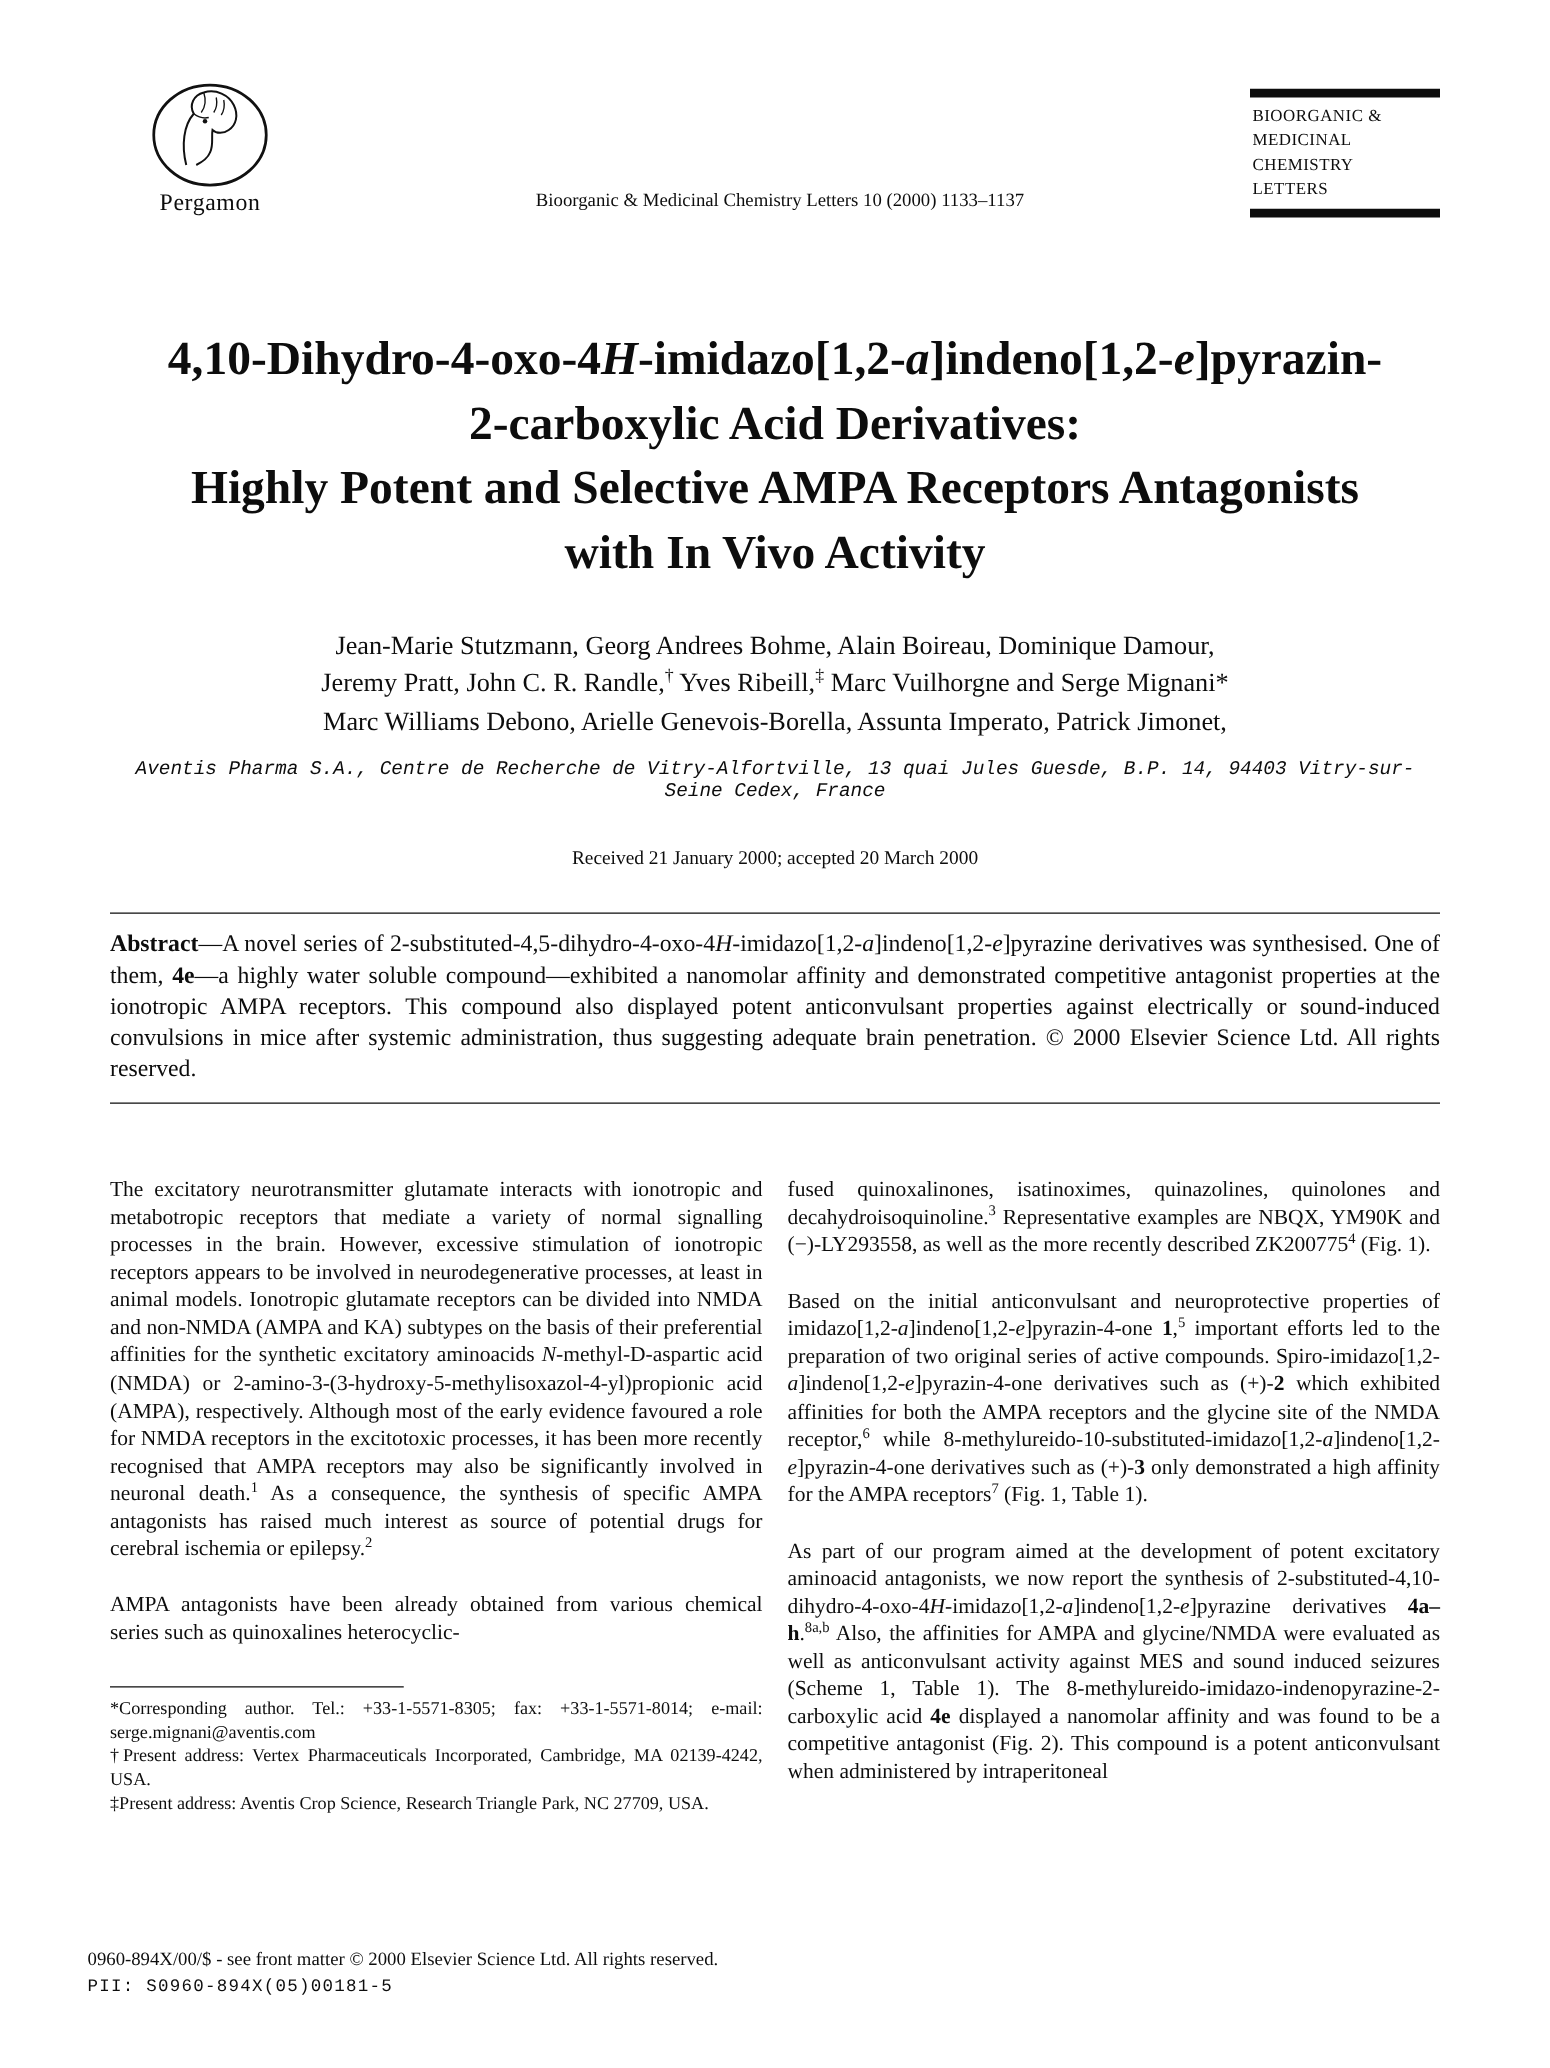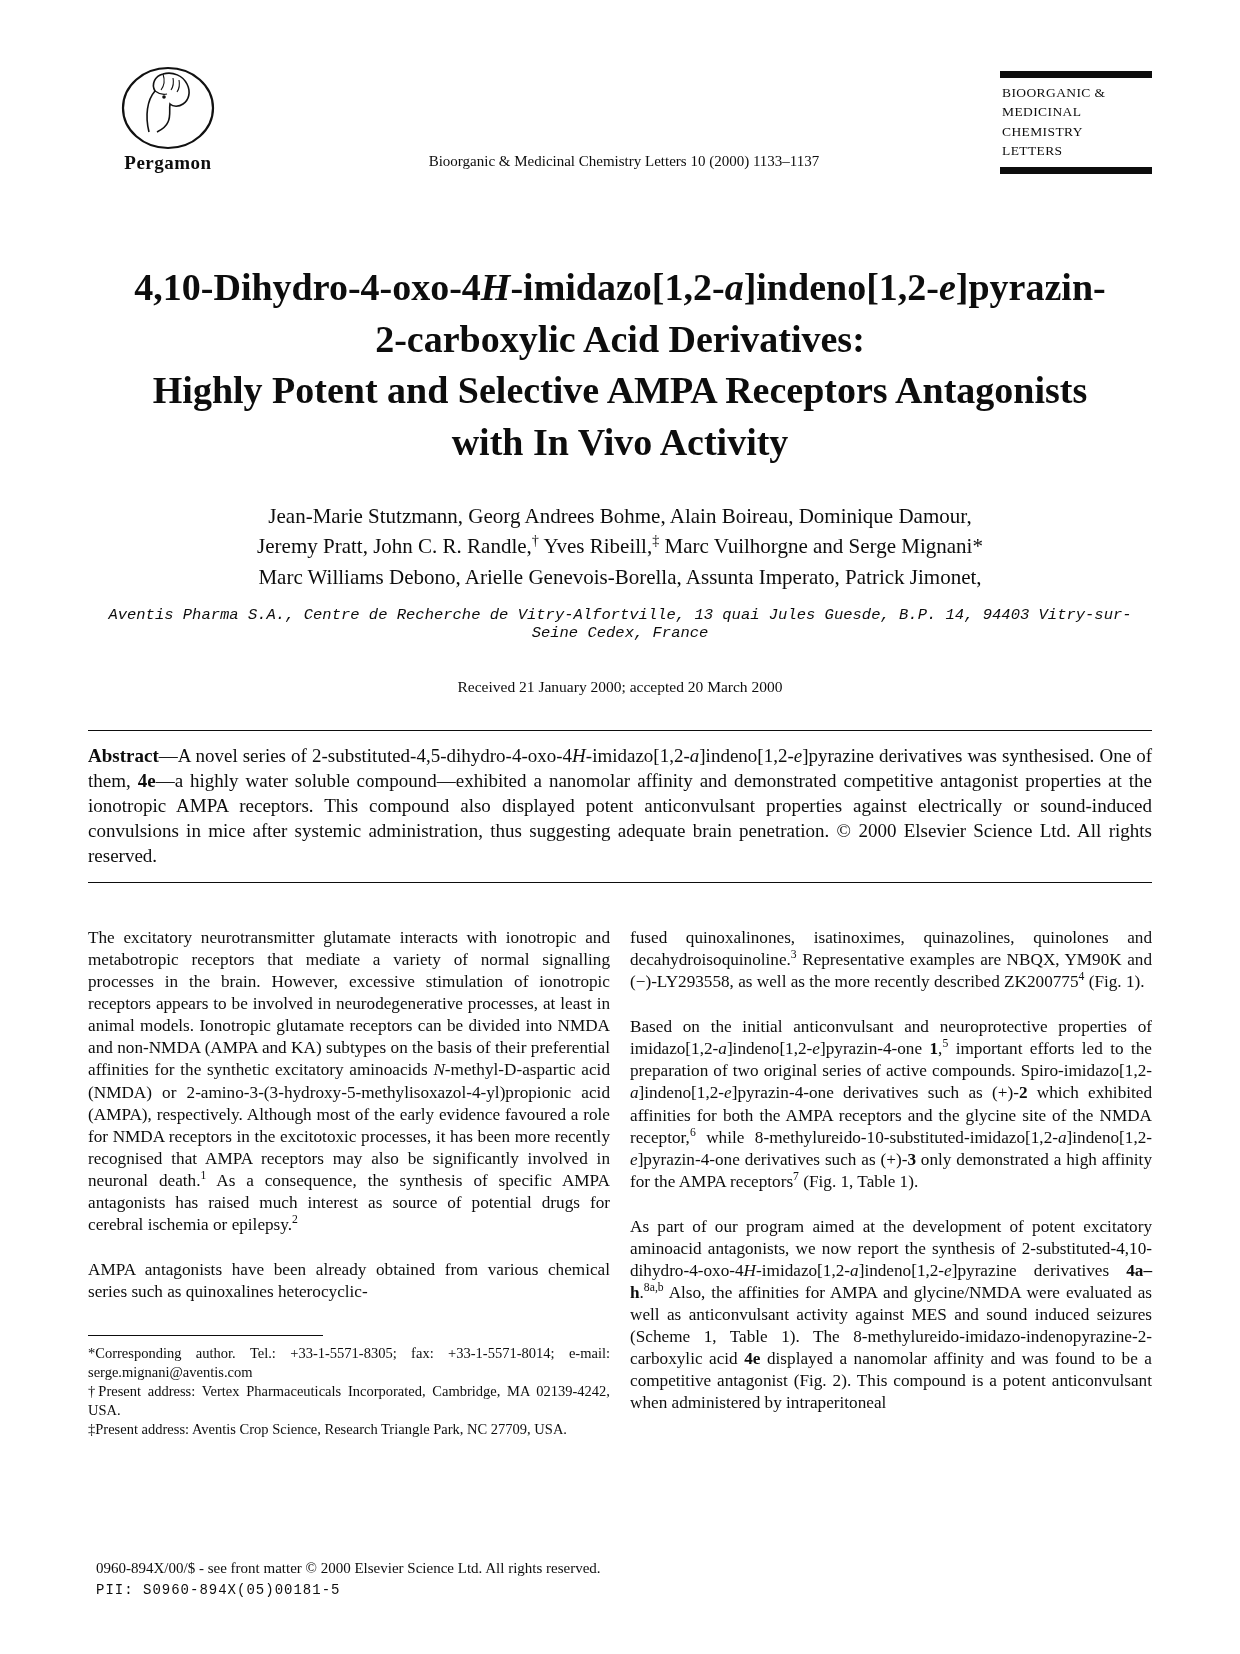--- a/index.html
+++ b/index.html
@@ -18,21 +18,21 @@
   sup { font-size: 68%; line-height: 0; }
 
   
   .header {
     display: flex;
     justify-content: space-between;
     align-items: flex-end;
   }
   .logo-block { width: 160px; text-align: center; }
   .logo-block svg { display: block; margin: 0 auto; }
-  .publisher-name { font-size: 19px; letter-spacing: 0.5px; margin-top: 2px; font-weight: bold; }
+  .publisher-name { font-size: 19px; letter-spacing: 0.5px; margin-top: 2px; }
   .citation {
     font-size: 15px;
     margin-bottom: 4px;
     white-space: nowrap;
   }
   .journal-box { width: 152px; }
   .jb-bar { height: 7px; background: #0d0d0d; }
   .jb-text { padding: 5px 2px 6px 2px; text-align: left; }
   .jb-line { font-size: 13.5px; line-height: 1.45; letter-spacing: 0.4px; }
 
@@ -69,21 +69,21 @@
   .rule-top { margin-top: 34px; }
   .abstract {
     margin: 12px 0 14px 0;
     font-size: 19px;
     line-height: 1.32;
     text-align: justify;
   }
 
   
   .body-columns {
-    margin-top: 44px;
+    margin-top: 58px;
     display: flex;
     gap: 20px;
     font-family: Liberation Serif, serif;
   }
   .col {
     flex: 1 1 0;
     font-size: 17.2px;
     line-height: 1.28;
     text-align: justify;
   }
@@ -92,21 +92,21 @@
     width: 235px;
     border-top: 1.3px solid #0d0d0d;
     margin: 32px 0 8px 0;
   }
   .footnotes { font-size: 14.5px; line-height: 1.32; text-align: justify; }
   .footnotes p { margin: 0; }
 
   
   .footer {
     position: absolute;
-    left: 96px;
+    left: 70px;
     bottom: 52px;
     font-size: 15px;
     line-height: 1.55;
   }
   .pii-line {
     font-family: "Liberation Mono", "DejaVu Sans Mono", monospace;
     font-size: 14px;
     letter-spacing: 1px;
   }
 </style>

